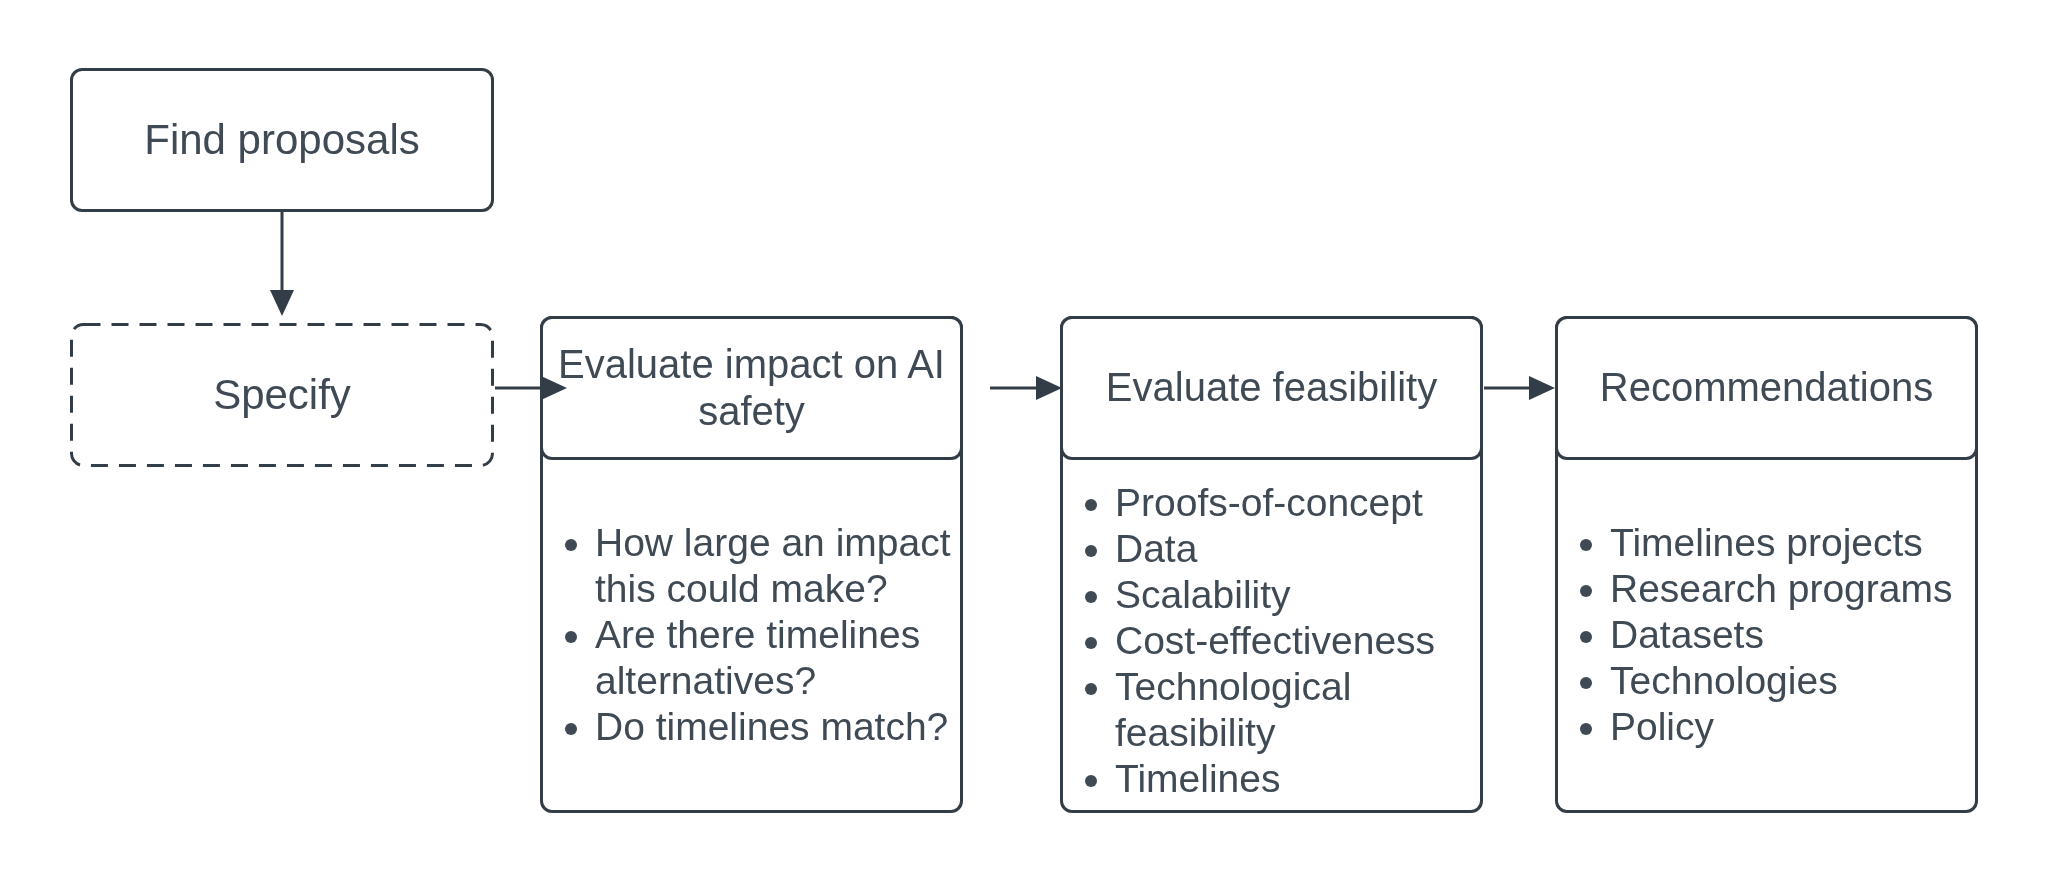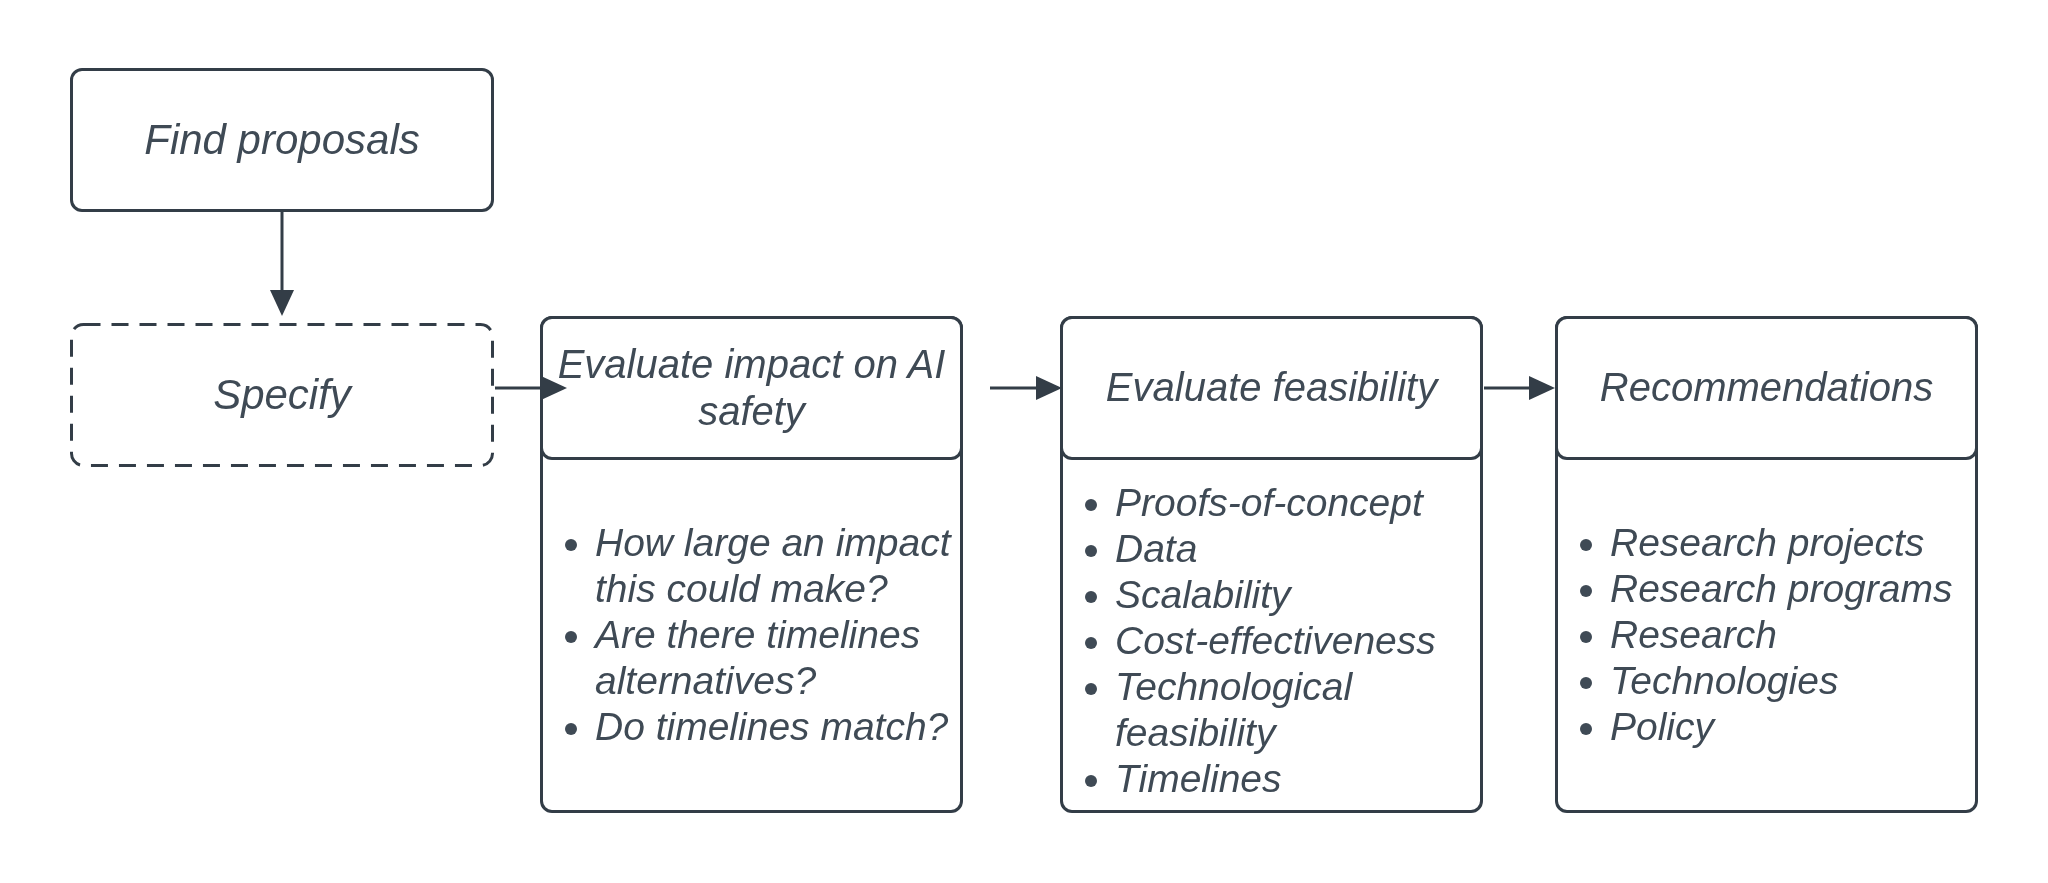--- a/index.html
+++ b/index.html
@@ -10,21 +10,20 @@
   * { box-sizing: border-box; }
 
   .canvas {
     position: relative;
     width: 2048px;
     height: 883px;
     background: var(--bg, #ffffff);
     font-family: "Liberation Sans", sans-serif;
     color: var(--text, #3f4a55);
     overflow: hidden;
-    font-style: italic;
   }
 
   
   .node {
     position: absolute;
     width: 424px;
     height: 144px;
     border: 3px solid var(--ink, #333d47);
     border-radius: 12px;
     background: #ffffff;
@@ -141,23 +140,23 @@
         </ul>
     </div>
   </div>
 
   <div class="card" id="card-recommendations">
     <div class="card-header">
       <span>Recommendations</span>
     </div>
     <div class="card-body">
       <ul>
-          <li>Research projects</li>
+          <li>Timelines projects</li>
           <li>Research programs</li>
-          <li>Research</li>
+          <li>Datasets</li>
           <li>Technologies</li>
           <li>Policy</li>
         </ul>
     </div>
   </div>
 
   <svg class="arrow-layer" viewBox="0 0 2048 883">
     <g>
       <line x1="282" y1="212" x2="282" y2="291" stroke="#333d47" stroke-width="3"></line>
       <polygon points="270,290 294,290 282,316" fill="#333d47"></polygon>

